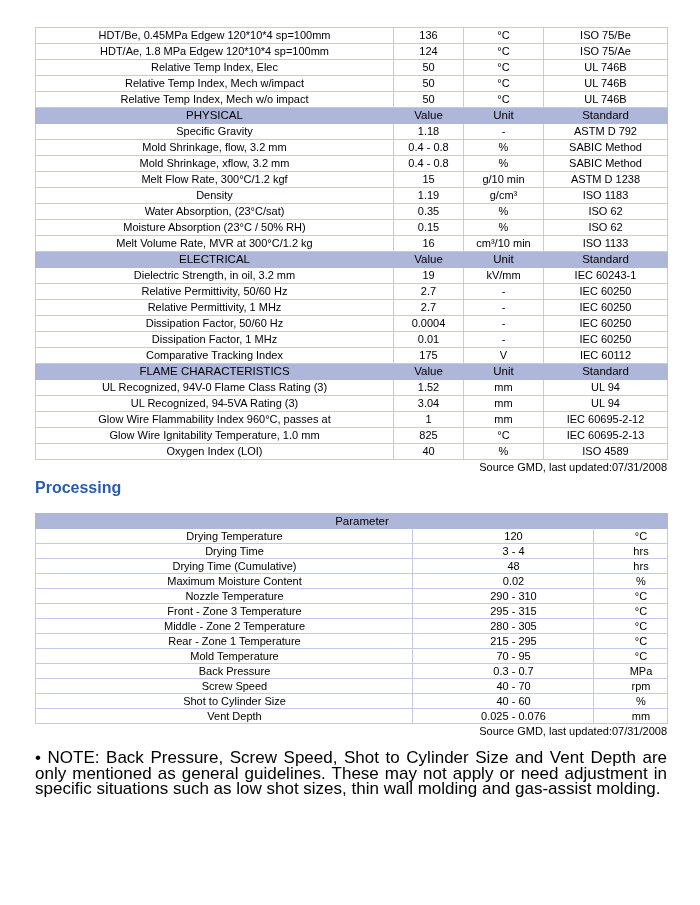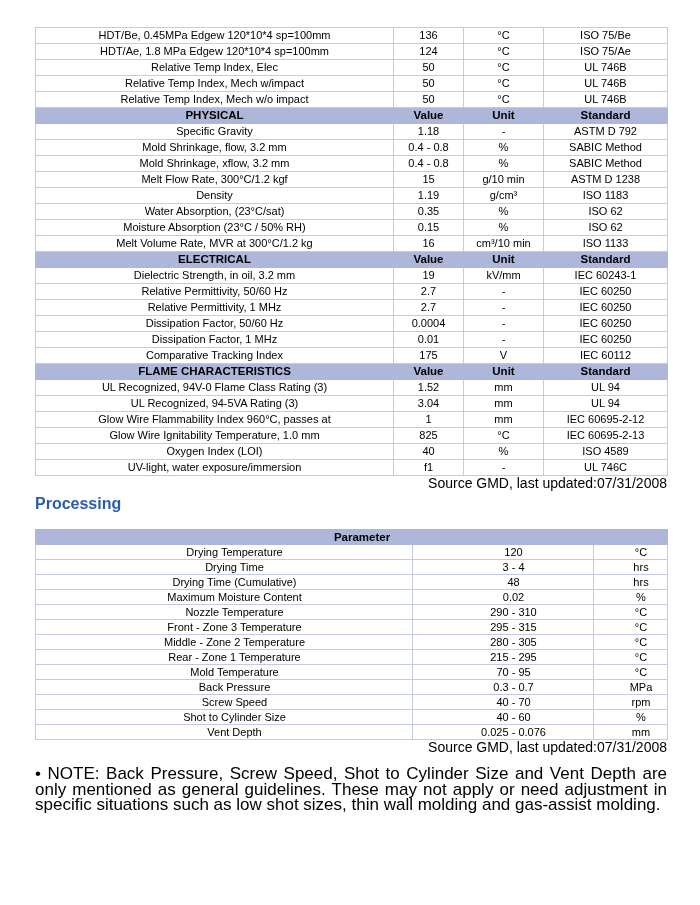--- a/index.html
+++ b/index.html
@@ -21,25 +21,25 @@
     font-size:11px;line-height:13px;height:15px;
     padding:0 4px;overflow:hidden;white-space:nowrap;
     background:#ffffff;
   }
   .t2 td{height:14px;padding-left:25px;}
   .name-cell{text-align:center;}
   .val-cell{text-align:center;}
   tr.section-header td{
     background:var(--header-bg);
     border-color:var(--header-bg);
-    font-weight:bold;font-size:11.5px;
+    font-weight:normal;font-size:11.5px;
   }
   .source-line{
     width:632px;text-align:right;
-    font-size:14px;line-height:13px;margin:1px 0 0 0;
+    font-size:11px;line-height:13px;margin:1px 0 0 0;
   }
   .processing-heading{
     font-size:16px;font-weight:bold;color:var(--heading-blue);
     margin:5px 0 0 0;
   }
   .table2-wrap{margin-top:16px;}
   .note-para{
     width:632px;font-size:17px;line-height:15.5px;
     text-align:justify;margin:12px 0 0 0;
   }
@@ -211,26 +211,20 @@
           <td class="name-cell">Glow Wire Ignitability Temperature, 1.0 mm</td>
           <td class="val-cell">825</td>
           <td class="val-cell">°C</td>
           <td class="val-cell">IEC 60695-2-13</td>
         </tr>
         <tr>
           <td class="name-cell">Oxygen Index (LOI)</td>
           <td class="val-cell">40</td>
           <td class="val-cell">%</td>
           <td class="val-cell">ISO 4589</td>
-        </tr>
-        <tr>
-          <td class="name-cell">UV-light, water exposure/immersion</td>
-          <td class="val-cell">f1</td>
-          <td class="val-cell">-</td>
-          <td class="val-cell">UL 746C</td>
         </tr>
       </tbody>
   </table>
 
   <div class="source-line">Source GMD, last updated:07/31/2008</div>
 
   <div class="processing-heading">Processing</div>
 
   <div class="table2-wrap">
     <table class="t2">

